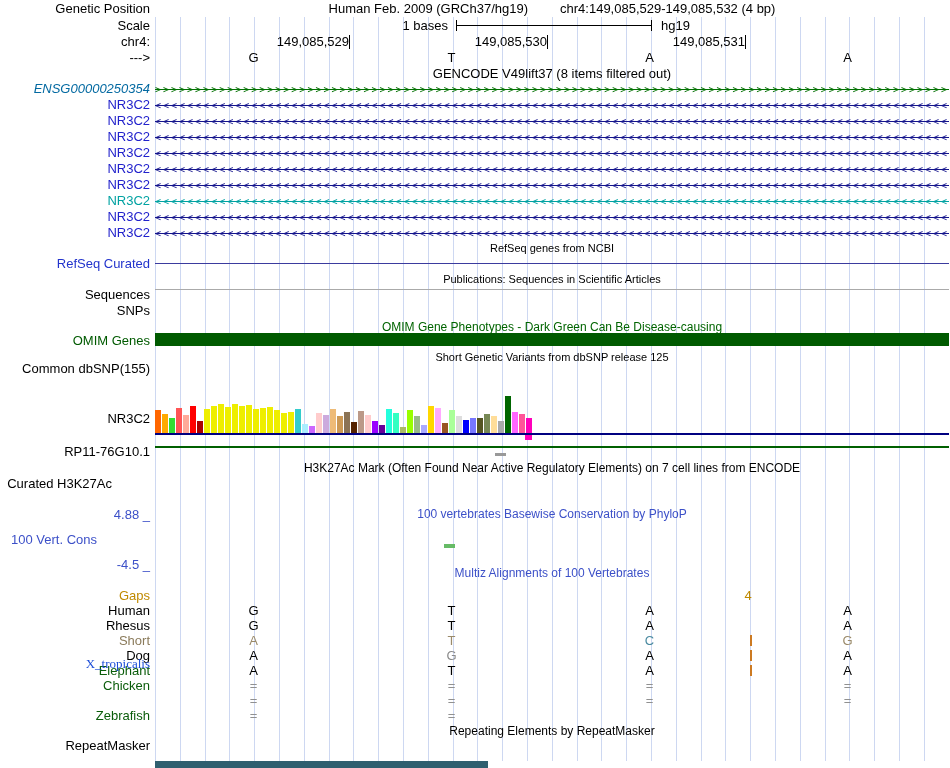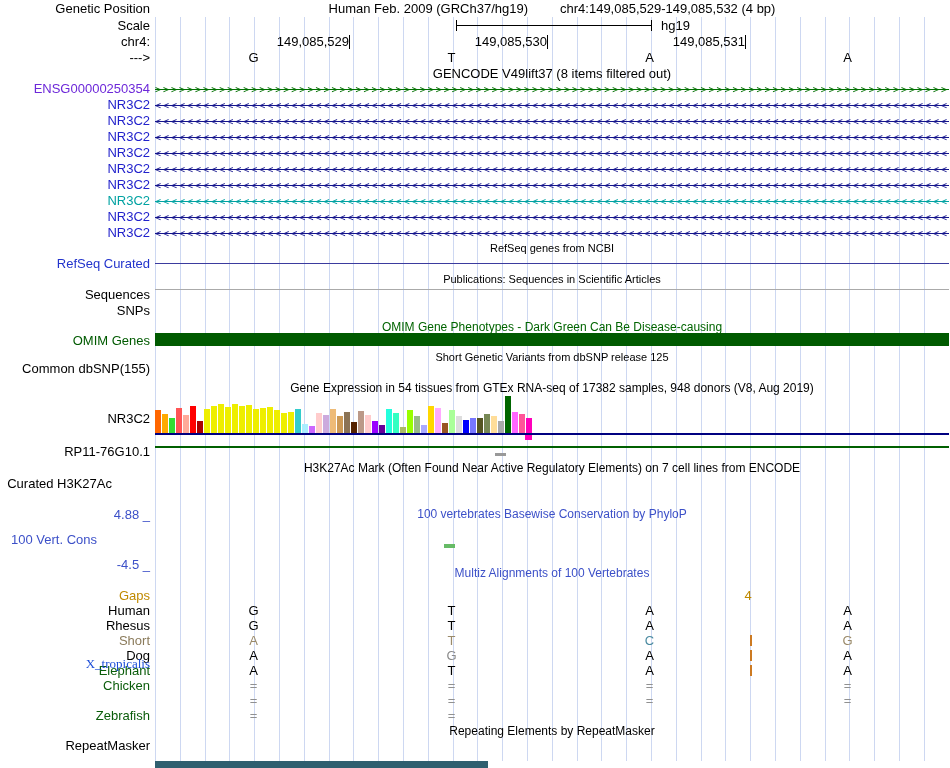--- a/index.html
+++ b/index.html
@@ -51,20 +51,21 @@
 <div class="page">
   <div class="guides"></div>
 
   <div class="lbl" style="top:1px">Genetic Position</div>
   <div class="ctitle" style="top:1px">
     <span>Human Feb. 2009 (GRCh37/hg19)</span><span class="gap28">chr4:149,085,529-149,085,532 (4 bp)</span>
   </div>
 
   <div class="lbl" style="top:18px">Scale</div>
   <div class="track" style="top:18px;height:15px">
+    <span class="scaletext">1 bases</span>
     <span class="scalebar">
         <i></i>
       </span>
     <span class="scaleasm">hg19</span>
   </div>
 
   <div class="lbl" style="top:34px">chr4:</div>
   <div class="track" style="top:34px;height:16px">
     <span class="ticknum" style="left:64px">149,085,529</span>
       <i class="tick" style="left:194px"></i>
@@ -76,21 +77,21 @@
 
   <div class="lbl" style="top:50px">---&gt;</div>
   <div class="track" style="top:50px;height:15px">
     <span class="cell c0">G</span>
     <span class="cell c1">T</span>
     <span class="cell c2">A</span>
     <span class="cell c3">A</span>
   </div>
 
   <div class="ctitle" style="top:66px">GENCODE V49lift37 (8 items filtered out)</div>
-  <div class="lbl" id="ensg-label" style="top: 81px; color: #6d28d9;">ENSG00000250354</div>
+  <div class="lbl" id="ensg-label" style="top: 81px; color: #0369a1; font-style: italic;">ENSG00000250354</div>
   <div class="generow" id="ensg-row" style="top: 81px; color: rgb(0, 112, 0); background-image: linear-gradient(rgb(0, 112, 0), rgb(0, 112, 0)); background-size: 100% 1px; background-position: 0px 8px; background-repeat: no-repeat;">&gt;&gt;&gt;&gt;&gt;&gt;&gt;&gt;&gt;&gt;&gt;&gt;&gt;&gt;&gt;&gt;&gt;&gt;&gt;&gt;&gt;&gt;&gt;&gt;&gt;&gt;&gt;&gt;&gt;&gt;&gt;&gt;&gt;&gt;&gt;&gt;&gt;&gt;&gt;&gt;&gt;&gt;&gt;&gt;&gt;&gt;&gt;&gt;&gt;&gt;&gt;&gt;&gt;&gt;&gt;&gt;&gt;&gt;&gt;&gt;&gt;&gt;&gt;&gt;&gt;&gt;&gt;&gt;&gt;&gt;&gt;&gt;&gt;&gt;&gt;&gt;&gt;&gt;&gt;&gt;&gt;&gt;&gt;&gt;&gt;&gt;&gt;&gt;&gt;&gt;&gt;&gt;&gt;&gt;&gt;&gt;&gt;&gt;&gt;&gt;&gt;&gt;&gt;&gt;&gt;&gt;&gt;&gt;&gt;&gt;&gt;&gt;&gt;&gt;&gt;&gt;&gt;&gt;&gt;&gt;&gt;&gt;&gt;&gt;&gt;&gt;&gt;&gt;&gt;&gt;&gt;&gt;&gt;&gt;&gt;&gt;&gt;&gt;&gt;&gt;&gt;&gt;&gt;&gt;&gt;&gt;&gt;&gt;&gt;&gt;&gt;&gt;&gt;&gt;&gt;&gt;&gt;&gt;&gt;&gt;</div>
   <div id="transcripts">
       <div class="lbl" style="top: 97px; color: rgb(34, 34, 204);">NR3C2</div>
       <div class="generow" style="top: 97px; color: rgb(20, 20, 140); background-image: linear-gradient(rgb(20, 20, 140), rgb(20, 20, 140)); background-size: 100% 1px; background-position: 0px 8px; background-repeat: no-repeat;">&lt;&lt;&lt;&lt;&lt;&lt;&lt;&lt;&lt;&lt;&lt;&lt;&lt;&lt;&lt;&lt;&lt;&lt;&lt;&lt;&lt;&lt;&lt;&lt;&lt;&lt;&lt;&lt;&lt;&lt;&lt;&lt;&lt;&lt;&lt;&lt;&lt;&lt;&lt;&lt;&lt;&lt;&lt;&lt;&lt;&lt;&lt;&lt;&lt;&lt;&lt;&lt;&lt;&lt;&lt;&lt;&lt;&lt;&lt;&lt;&lt;&lt;&lt;&lt;&lt;&lt;&lt;&lt;&lt;&lt;&lt;&lt;&lt;&lt;&lt;&lt;&lt;&lt;&lt;&lt;&lt;&lt;&lt;&lt;&lt;&lt;&lt;&lt;&lt;&lt;&lt;&lt;&lt;&lt;&lt;&lt;&lt;&lt;&lt;&lt;&lt;&lt;&lt;&lt;&lt;&lt;&lt;&lt;&lt;&lt;&lt;&lt;&lt;&lt;&lt;&lt;&lt;&lt;&lt;&lt;&lt;&lt;&lt;&lt;&lt;&lt;&lt;&lt;&lt;&lt;&lt;&lt;&lt;&lt;&lt;&lt;&lt;&lt;&lt;&lt;&lt;&lt;&lt;&lt;&lt;&lt;&lt;&lt;&lt;&lt;&lt;&lt;&lt;&lt;&lt;&lt;&lt;&lt;&lt;&lt;</div>
       <div class="lbl" style="top: 113px; color: rgb(34, 34, 204);">NR3C2</div>
       <div class="generow" style="top: 113px; color: rgb(20, 20, 140); background-image: linear-gradient(rgb(20, 20, 140), rgb(20, 20, 140)); background-size: 100% 1px; background-position: 0px 8px; background-repeat: no-repeat;">&lt;&lt;&lt;&lt;&lt;&lt;&lt;&lt;&lt;&lt;&lt;&lt;&lt;&lt;&lt;&lt;&lt;&lt;&lt;&lt;&lt;&lt;&lt;&lt;&lt;&lt;&lt;&lt;&lt;&lt;&lt;&lt;&lt;&lt;&lt;&lt;&lt;&lt;&lt;&lt;&lt;&lt;&lt;&lt;&lt;&lt;&lt;&lt;&lt;&lt;&lt;&lt;&lt;&lt;&lt;&lt;&lt;&lt;&lt;&lt;&lt;&lt;&lt;&lt;&lt;&lt;&lt;&lt;&lt;&lt;&lt;&lt;&lt;&lt;&lt;&lt;&lt;&lt;&lt;&lt;&lt;&lt;&lt;&lt;&lt;&lt;&lt;&lt;&lt;&lt;&lt;&lt;&lt;&lt;&lt;&lt;&lt;&lt;&lt;&lt;&lt;&lt;&lt;&lt;&lt;&lt;&lt;&lt;&lt;&lt;&lt;&lt;&lt;&lt;&lt;&lt;&lt;&lt;&lt;&lt;&lt;&lt;&lt;&lt;&lt;&lt;&lt;&lt;&lt;&lt;&lt;&lt;&lt;&lt;&lt;&lt;&lt;&lt;&lt;&lt;&lt;&lt;&lt;&lt;&lt;&lt;&lt;&lt;&lt;&lt;&lt;&lt;&lt;&lt;&lt;&lt;&lt;&lt;&lt;&lt;</div>
       <div class="lbl" style="top: 129px; color: rgb(34, 34, 204);">NR3C2</div>
       <div class="generow" style="top: 129px; color: rgb(20, 20, 140); background-image: linear-gradient(rgb(20, 20, 140), rgb(20, 20, 140)); background-size: 100% 1px; background-position: 0px 8px; background-repeat: no-repeat;">&lt;&lt;&lt;&lt;&lt;&lt;&lt;&lt;&lt;&lt;&lt;&lt;&lt;&lt;&lt;&lt;&lt;&lt;&lt;&lt;&lt;&lt;&lt;&lt;&lt;&lt;&lt;&lt;&lt;&lt;&lt;&lt;&lt;&lt;&lt;&lt;&lt;&lt;&lt;&lt;&lt;&lt;&lt;&lt;&lt;&lt;&lt;&lt;&lt;&lt;&lt;&lt;&lt;&lt;&lt;&lt;&lt;&lt;&lt;&lt;&lt;&lt;&lt;&lt;&lt;&lt;&lt;&lt;&lt;&lt;&lt;&lt;&lt;&lt;&lt;&lt;&lt;&lt;&lt;&lt;&lt;&lt;&lt;&lt;&lt;&lt;&lt;&lt;&lt;&lt;&lt;&lt;&lt;&lt;&lt;&lt;&lt;&lt;&lt;&lt;&lt;&lt;&lt;&lt;&lt;&lt;&lt;&lt;&lt;&lt;&lt;&lt;&lt;&lt;&lt;&lt;&lt;&lt;&lt;&lt;&lt;&lt;&lt;&lt;&lt;&lt;&lt;&lt;&lt;&lt;&lt;&lt;&lt;&lt;&lt;&lt;&lt;&lt;&lt;&lt;&lt;&lt;&lt;&lt;&lt;&lt;&lt;&lt;&lt;&lt;&lt;&lt;&lt;&lt;&lt;&lt;&lt;&lt;&lt;&lt;</div>
       <div class="lbl" style="top: 145px; color: rgb(34, 34, 204);">NR3C2</div>
       <div class="generow" style="top: 145px; color: rgb(20, 20, 140); background-image: linear-gradient(rgb(20, 20, 140), rgb(20, 20, 140)); background-size: 100% 1px; background-position: 0px 8px; background-repeat: no-repeat;">&lt;&lt;&lt;&lt;&lt;&lt;&lt;&lt;&lt;&lt;&lt;&lt;&lt;&lt;&lt;&lt;&lt;&lt;&lt;&lt;&lt;&lt;&lt;&lt;&lt;&lt;&lt;&lt;&lt;&lt;&lt;&lt;&lt;&lt;&lt;&lt;&lt;&lt;&lt;&lt;&lt;&lt;&lt;&lt;&lt;&lt;&lt;&lt;&lt;&lt;&lt;&lt;&lt;&lt;&lt;&lt;&lt;&lt;&lt;&lt;&lt;&lt;&lt;&lt;&lt;&lt;&lt;&lt;&lt;&lt;&lt;&lt;&lt;&lt;&lt;&lt;&lt;&lt;&lt;&lt;&lt;&lt;&lt;&lt;&lt;&lt;&lt;&lt;&lt;&lt;&lt;&lt;&lt;&lt;&lt;&lt;&lt;&lt;&lt;&lt;&lt;&lt;&lt;&lt;&lt;&lt;&lt;&lt;&lt;&lt;&lt;&lt;&lt;&lt;&lt;&lt;&lt;&lt;&lt;&lt;&lt;&lt;&lt;&lt;&lt;&lt;&lt;&lt;&lt;&lt;&lt;&lt;&lt;&lt;&lt;&lt;&lt;&lt;&lt;&lt;&lt;&lt;&lt;&lt;&lt;&lt;&lt;&lt;&lt;&lt;&lt;&lt;&lt;&lt;&lt;&lt;&lt;&lt;&lt;&lt;</div>
@@ -115,21 +116,20 @@
   <div class="lbl" style="top:287px">Sequences</div>
   <div class="lbl" style="top:303px">SNPs</div>
 
   <div class="ctitle sm12 green" style="top:320px">OMIM Gene Phenotypes - Dark Green Can Be Disease-causing</div>
   <div class="lbl omimgreen" style="top:333px">OMIM Genes</div>
   <div id="omim-bar" style="background: rgb(0, 90, 0);"></div>
 
   <div class="ctitle small" style="top:350px">Short Genetic Variants from dbSNP release 125</div>
   <div class="lbl" style="top:361px">Common dbSNP(155)</div>
 
-  <div class="ctitle sm12" style="top:381px">Gene Expression in 54 tissues from GTEx RNA-seq of 17382 samples, 948 donors (V8, Aug 2019)</div>
   <div class="lbl" style="top:411px">NR3C2</div>
   <div class="gtexbars" id="gtex-bars">
       <span style="height: 23px; background: rgb(255, 102, 0);"></span>
       <span style="height: 19px; background: rgb(255, 170, 0);"></span>
       <span style="height: 15px; background: rgb(51, 221, 51);"></span>
       <span style="height: 25px; background: rgb(255, 85, 85);"></span>
       <span style="height: 18px; background: rgb(255, 170, 153);"></span>
       <span style="height: 27px; background: rgb(255, 0, 0);"></span>
       <span style="height: 12px; background: rgb(170, 0, 0);"></span>
       <span style="height: 24px; background: rgb(238, 238, 0);"></span>

